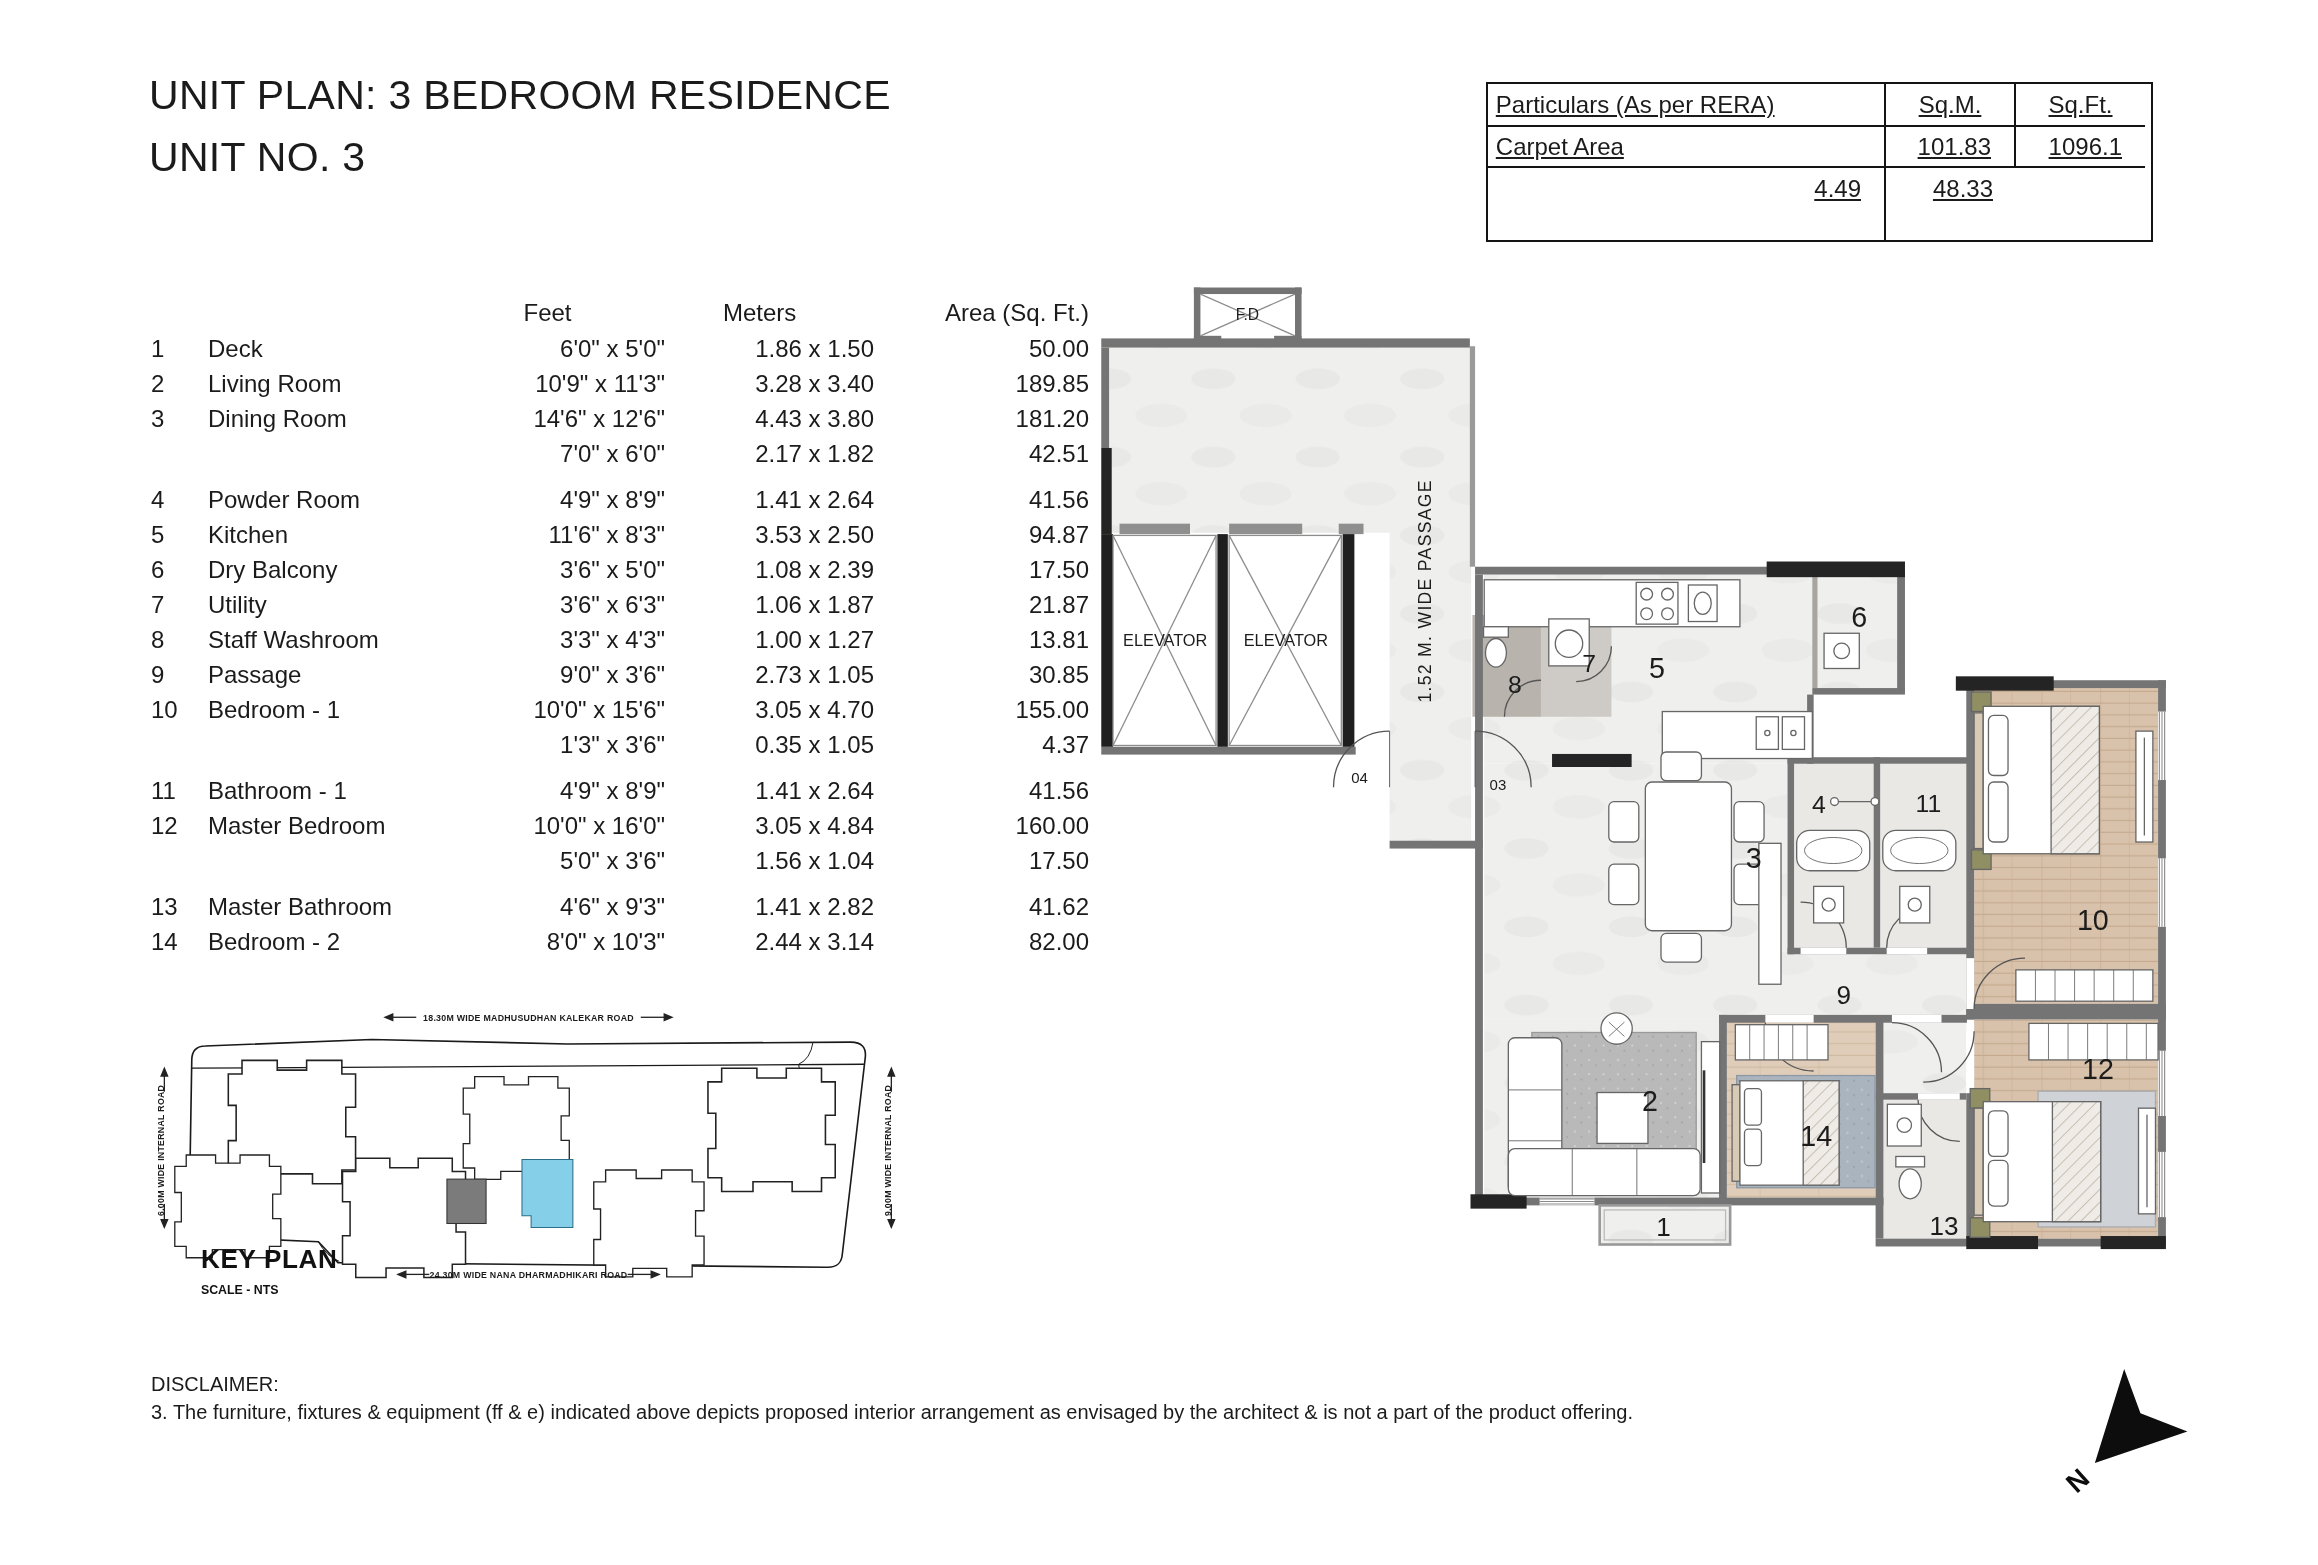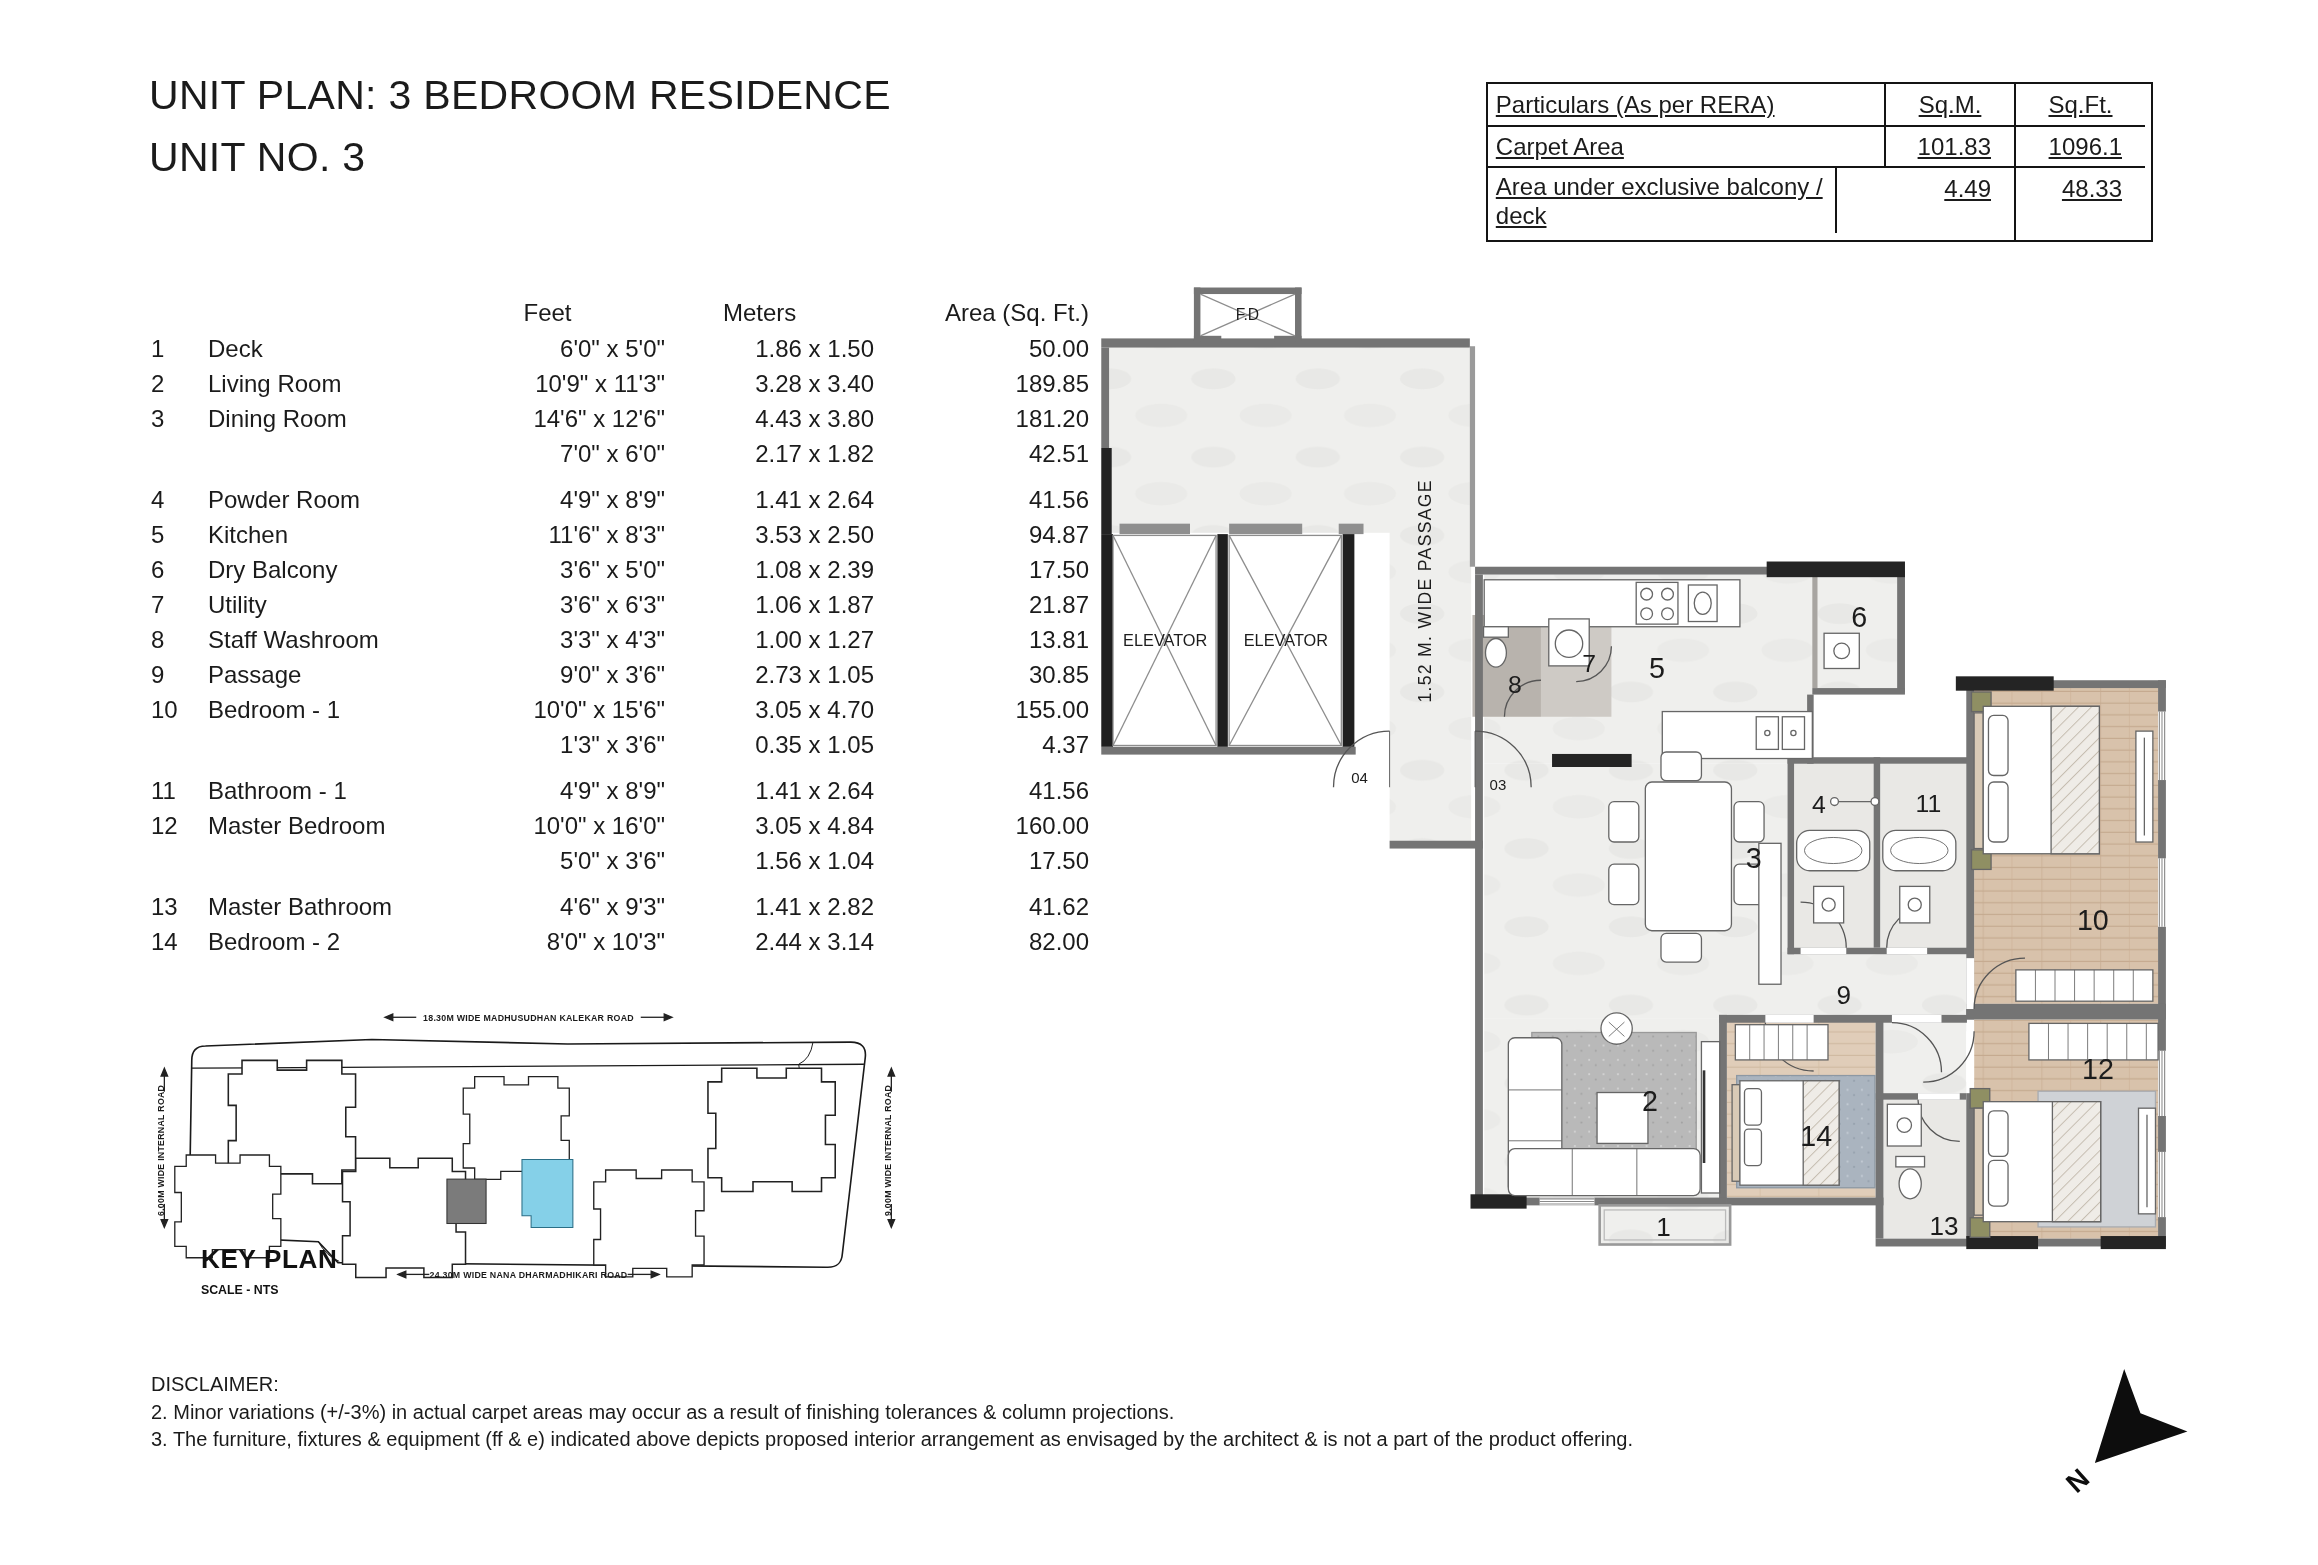--- a/index.html
+++ b/index.html
@@ -65,21 +65,20 @@
     <div class="cell lab">Particulars (As per RERA)</div>
     <div class="cell ctr">Sq.M.</div>
     <div class="cell ctr">Sq.Ft.</div>
   </div>
   <div class="rrow r1">
     <div class="cell lab">Carpet Area</div>
     <div class="cell num">101.83</div>
     <div class="cell num">1096.1</div>
   </div>
   <div class="rrow r2">
-    <div class="cell lab" style="max-width:339px;">Area under exclusive balcony / deck</div>
     <div class="cell num" style="align-items:flex-start;padding-top:6.5px;">4.49</div>
     <div class="cell num" style="align-items:flex-start;padding-top:6.5px;">48.33</div>
   </div>
 </div>
 
 <div id="roomtable" class="abs">
   <div class="trow head">
     <span class="c-num"></span>
     <span class="c-name"></span>
     <span class="c-feet">Feet</span>
@@ -585,21 +584,20 @@
   <text class="kp-road" x="580" y="413" text-anchor="middle">24.30M WIDE NANA DHARMADHIKARI ROAD</text>
   <text class="kp-road" x="22" y="218" text-anchor="middle" transform="rotate(-90 22 218)">6.00M WIDE INTERNAL ROAD</text>
   <text class="kp-road" x="1136" y="218" text-anchor="middle" transform="rotate(-90 1136 218)">9.00M WIDE INTERNAL ROAD</text>
   <text class="kp-title" x="78" y="398">KEY PLAN</text>
   <text class="kp-scale" x="78" y="438">SCALE - NTS</text>
 </svg>
 </div>
 
 <div id="disclaimer" class="abs">
   <div class="dt">DISCLAIMER:</div>
-  <div>2. Minor variations (+/-3%) in actual carpet areas may occur as a result of finishing tolerances &amp; column projections.</div>
   <div>3. The furniture, fixtures &amp; equipment (ff &amp; e) indicated above depicts proposed interior arrangement as envisaged by the architect &amp; is not a part of the product offering.</div>
 </div>
 
 <div id="north" class="abs">
 <svg width="170" height="189" viewBox="0 0 260 290" xmlns="http://www.w3.org/2000/svg">
   <path d="M95,20 L120,88 L192,116 L50,164 Z" fill="#0d0d0d"></path>
   <text x="22" y="212" font-size="42" font-weight="bold" transform="rotate(-42 22 212)" fill="#0d0d0d">N</text>
 </svg>
 </div>
 

